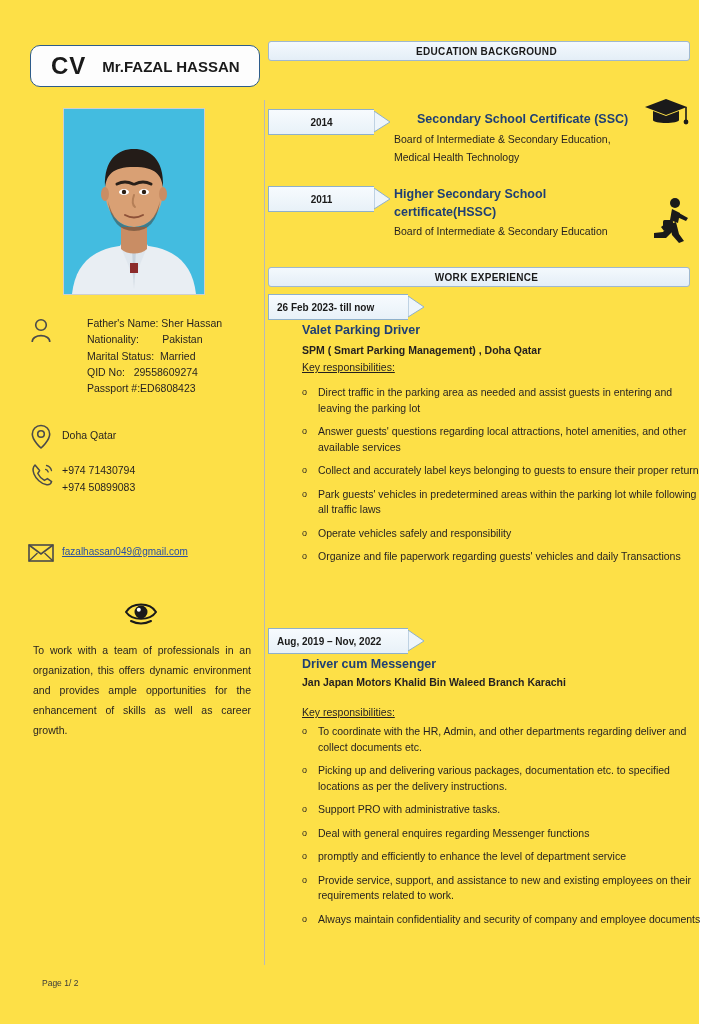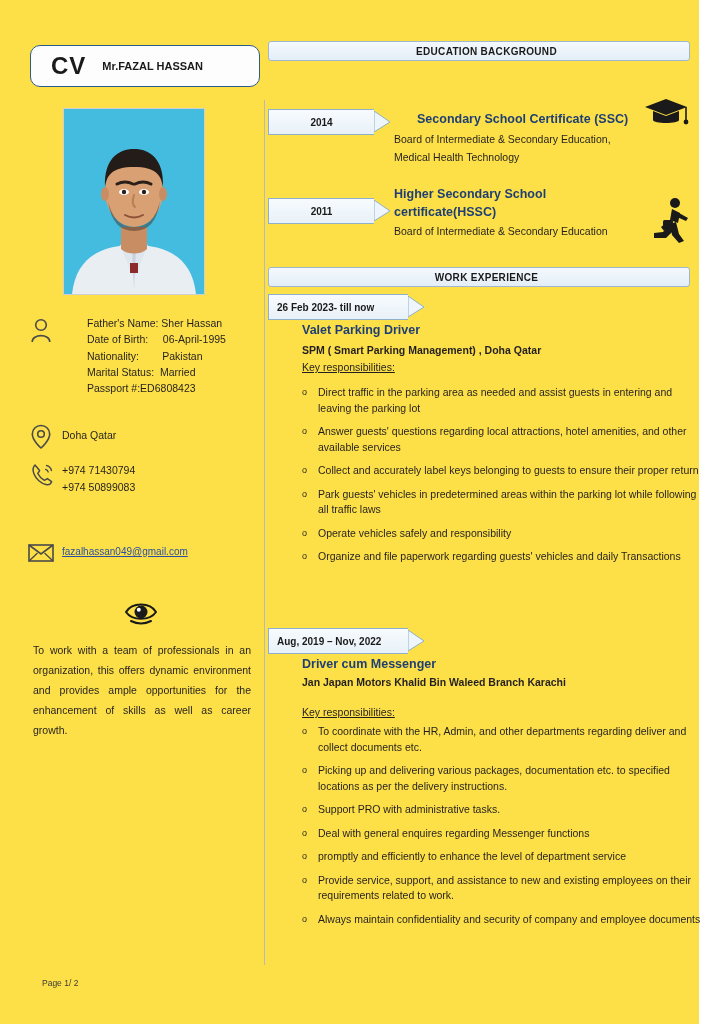--- a/index.html
+++ b/index.html
@@ -38,21 +38,21 @@
     box-sizing: border-box;
   }
   .cv-word {
     font-size: 24px;
     font-weight: bold;
     letter-spacing: 1px;
     color: #1a1a1a;
     margin-left: 20px;
   }
   .cv-name {
-    font-size: 11px;
+    font-size: 15px;
     font-weight: bold;
     color: #1a1a1a;
     margin-left: 16px;
   }
 
   
   .divider {
     position: absolute;
     left: 264px;
     top: 100px;
@@ -315,23 +315,23 @@
     <svg class="ico-svg" width="38" height="30" viewBox="0 0 38 30">
       <path d="M3 16 C9 6 27 6 33 16 C27 25 9 25 3 16 Z" fill="none" stroke="#1a1a1a" stroke-width="2"></path>
       <circle cx="18" cy="16" r="6.5" fill="#1a1a1a"></circle>
       <circle cx="15.8" cy="13.8" r="2" fill="#ffffff"></circle>
       <path d="M8 25 q10 5 20 0" fill="none" stroke="#1a1a1a" stroke-width="2" stroke-linecap="round"></path>
     </svg>
   </div>
 
   <div class="info-lines">
     <div class="row">Father's Name: Sher Hassan</div>
-    <div class="row">Date of Birth:     06-April-1995</div>
     <div class="row">Nationality:        Pakistan</div>
     <div class="row">Marital Status:  Married</div>
+    <div class="row">QID No:   29558609274</div>
     <div class="row">Passport #:ED6808423</div>
   </div>
 
   <div class="loc-line">Doha Qatar</div>
 
   <div class="phone-lines">
     <div>+974 71430794</div>
     <div>+974 50899083</div>
   </div>
 
@@ -357,21 +357,21 @@
 
   <div style="position:absolute; left:643px; top:96px;">
     <svg class="ico-svg" width="46" height="32" viewBox="0 0 46 32">
       <path d="M2 11 L23 3 L44 11 L23 19 Z" fill="#1a1a1a"></path>
       <path d="M10 15 L10 24 C10 28 36 28 36 24 L36 15 L23 20 Z" fill="#1a1a1a"></path>
       <path d="M43 11 L43 24" stroke="#1a1a1a" stroke-width="1.6"></path>
       <circle cx="43" cy="26" r="2.4" fill="#1a1a1a"></circle>
     </svg>
   </div>
 
-  <div class="date-tag" style="left:268px; top:188px;margin-top:12px;">
+  <div class="date-tag" style="left:268px; top:188px;">
     <div class="body" style="width:106px; justify-content:center;">
       <span>2011</span>
     </div>
     <div class="arrow">
       <svg width="17" height="22" viewBox="0 0 17 22">
         <path d="M0 0 L16 11 L0 21 Z" fill="#eef5fb" stroke="#8fb0cb" stroke-width="1"></path>
       </svg>
     </div>
   </div>
   <div class="edu-title" style="left:394px; top:186px;">Higher Secondary School</div>

